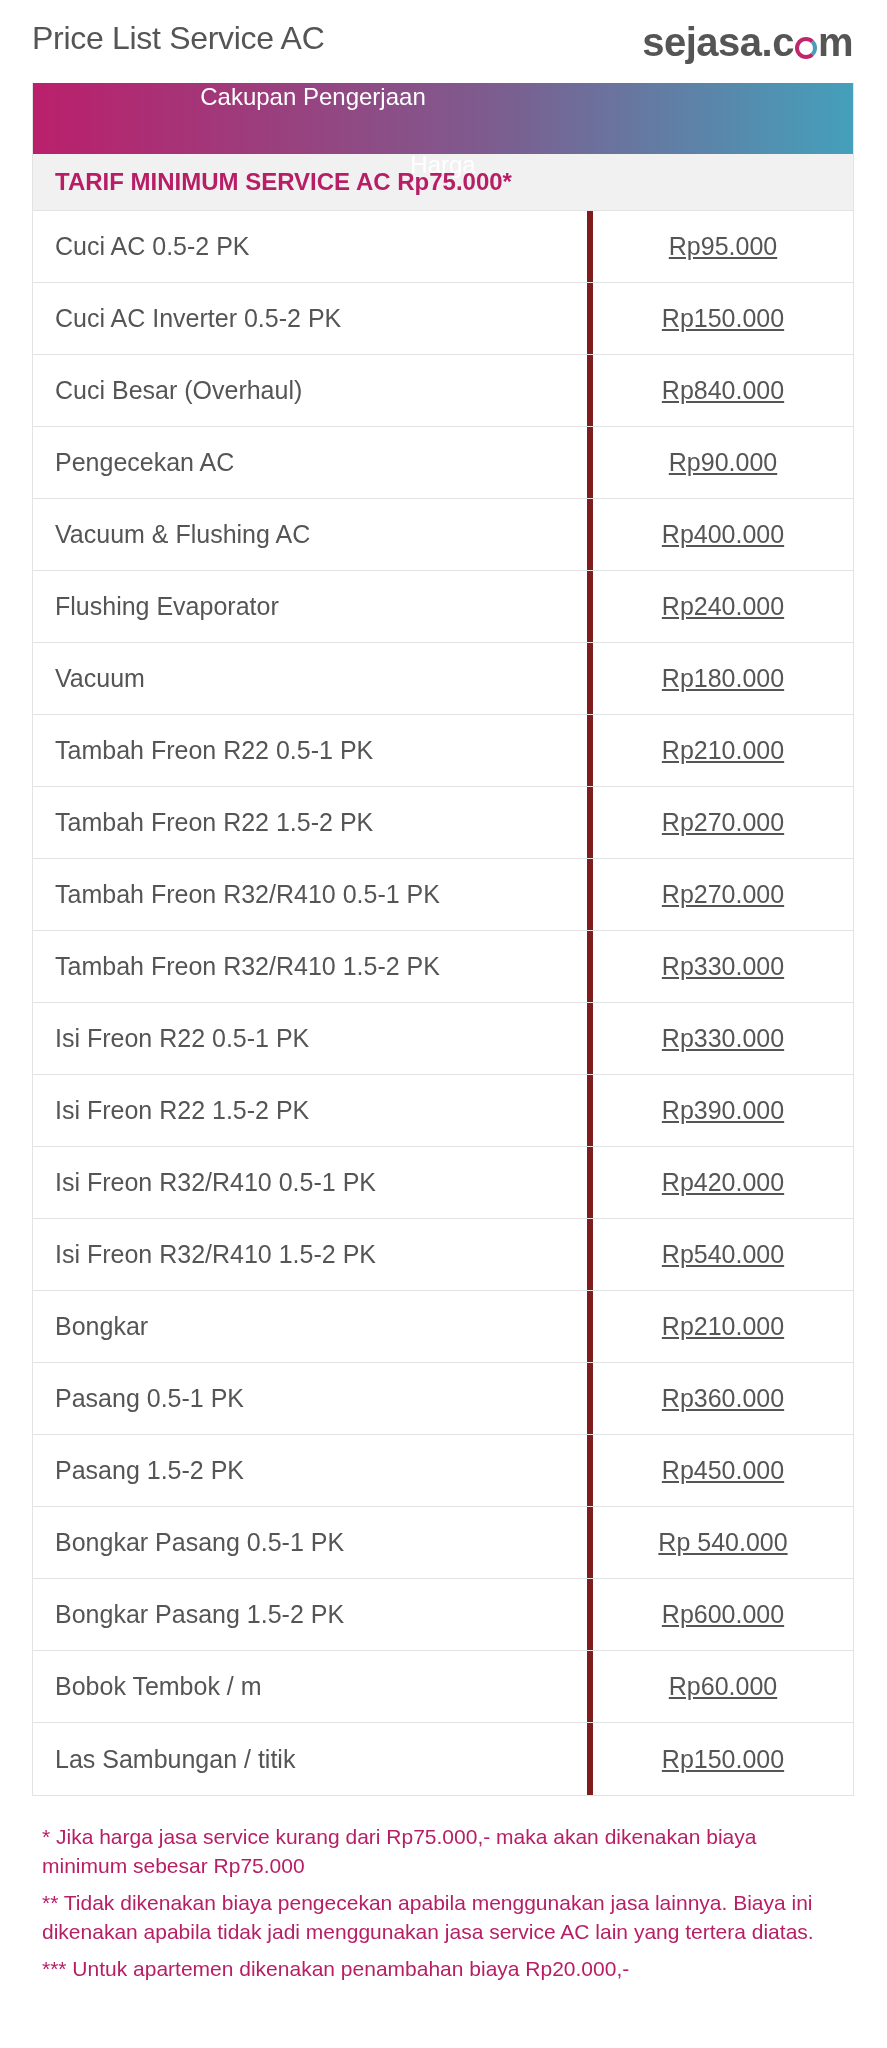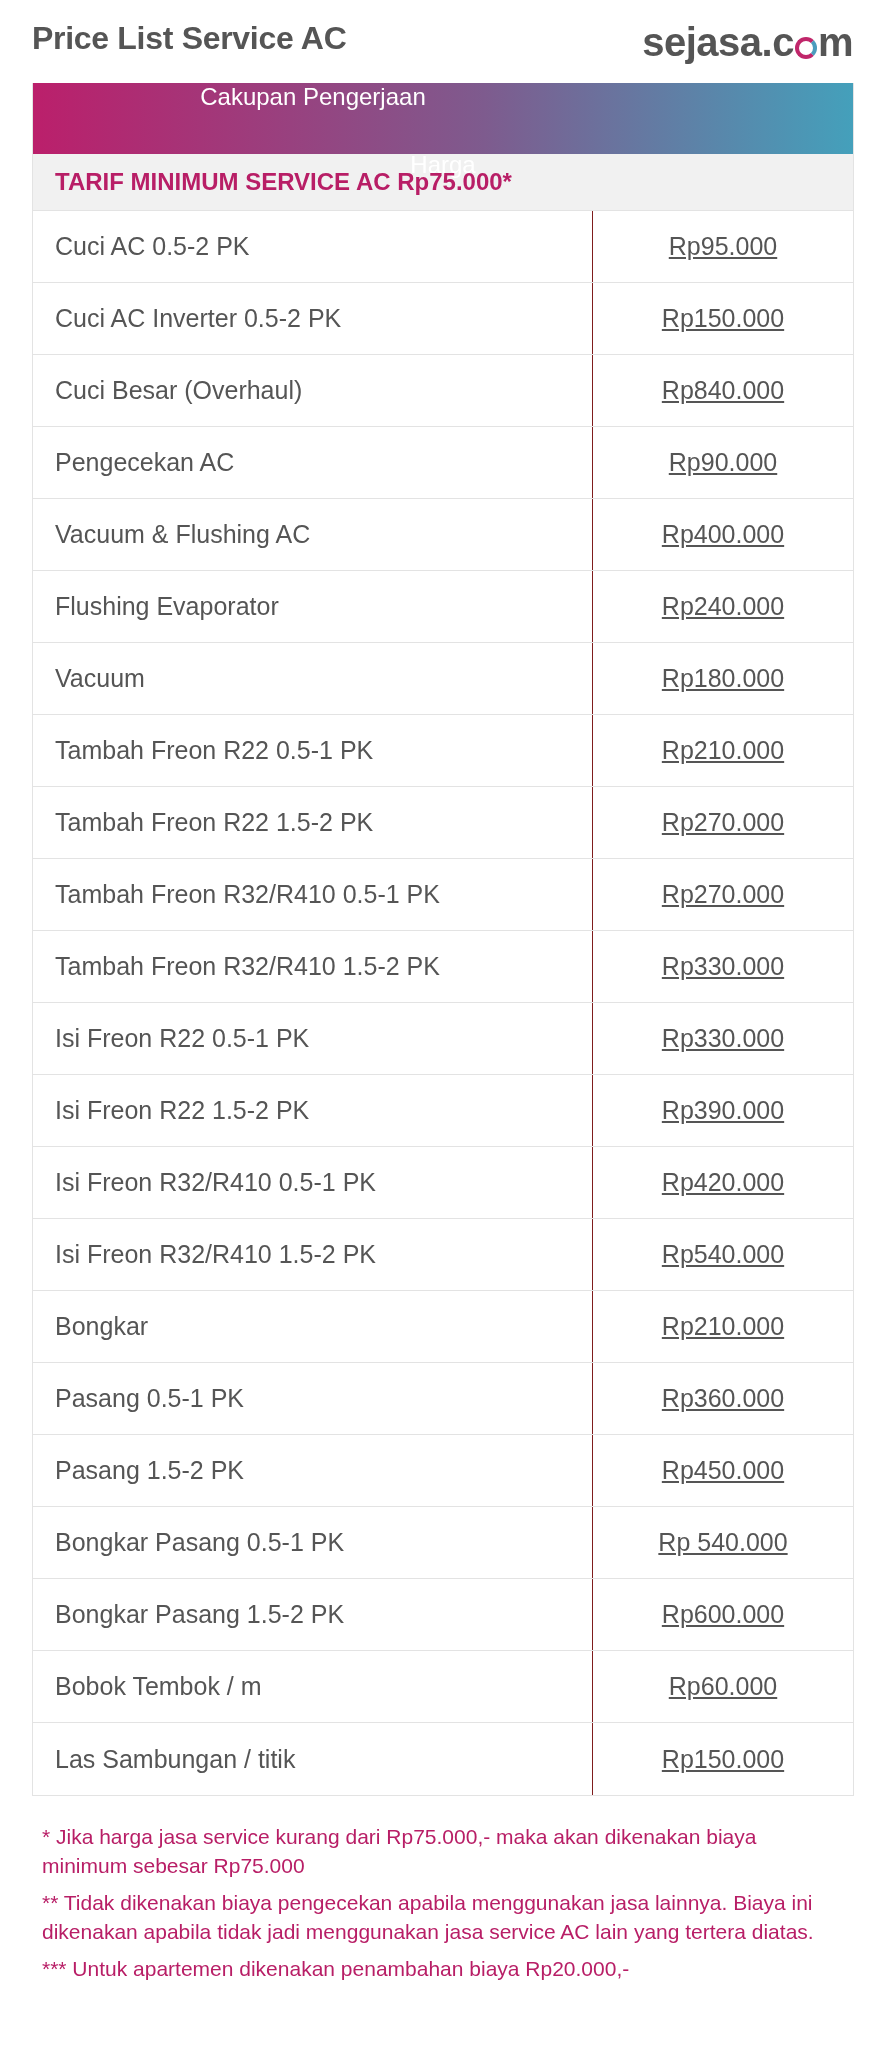--- a/index.html
+++ b/index.html
@@ -1,27 +1,27 @@
 <!DOCTYPE html>
 <html><head>
 <meta charset="utf-8">
 <style>
   html,body{margin:0;padding:0;background:#fff;}
   body{width:887px;height:2048px;position:relative;overflow:hidden;font-family:"Liberation Sans","DejaVu Sans",sans-serif;}
-  .title{position:absolute;left:32px;top:20px;font-size:32px;color:#555;font-weight:700;letter-spacing:-0.3px;}
+  .title{position:absolute;left:32px;top:20px;font-size:32px;color:#555;font-weight:400;letter-spacing:-0.3px;}
   .logo{position:absolute;right:34px;top:20px;font-size:40px;color:#555;font-weight:700;letter-spacing:-0.5px;}
   .logo .o{display:inline-block;width:22px;height:22px;border:4px solid #c0266a;border-radius:50%;border-right-color:#4a9cbd;position:relative;top:3px;margin:0 1px;box-sizing:border-box;}
   .table{position:absolute;left:32px;top:83px;width:822px;border:1px solid #e3e3e3;border-top:none;box-sizing:border-box;}
   .thead{height:71px;display:flex;background:linear-gradient(90deg,#bb1f6b 0%,#7e5b8e 55%,#44a0bb 100%);color:#fff;font-size:24px;flex-direction:column;}
   .thead .c1{width:560px;display:flex;align-items:center;justify-content:center;}
   .thead .c2{flex:1;display:flex;align-items:center;justify-content:center;margin-top:40px;}
   .tarif{height:56px;background:#f1f1f1;color:#b81e66;font-size:24px;font-weight:700;display:flex;align-items:center;padding-left:22px;border-bottom:1px solid #e3e3e3;}
   .row{height:72px;display:flex;border-bottom:1px solid #e3e3e3;box-sizing:border-box;color:#555;font-size:25px;}
   .row:last-child{border-bottom:none;}
-  .row .c1{width:560px;border-right:1px solid #7f1d1d;display:flex;align-items:center;padding-left:22px;box-sizing:border-box;}
+  .row .c1{width:560px;border-right:6px solid #7f1d1d;display:flex;align-items:center;padding-left:22px;box-sizing:border-box;}
   .row .c2{flex:1;display:flex;align-items:center;justify-content:center;text-decoration:underline;}
   .notes{position:absolute;left:42px;top:1822px;width:790px;color:#b81e66;font-size:21px;line-height:29px;}
   .notes p{margin:0 0 8px 0;}
 </style>
 </head>
 <body>
 
 <div class="title">Price List Service AC</div>
 <div class="logo"><span>sejasa.c</span><span class="o"></span><span>m</span></div>
 

